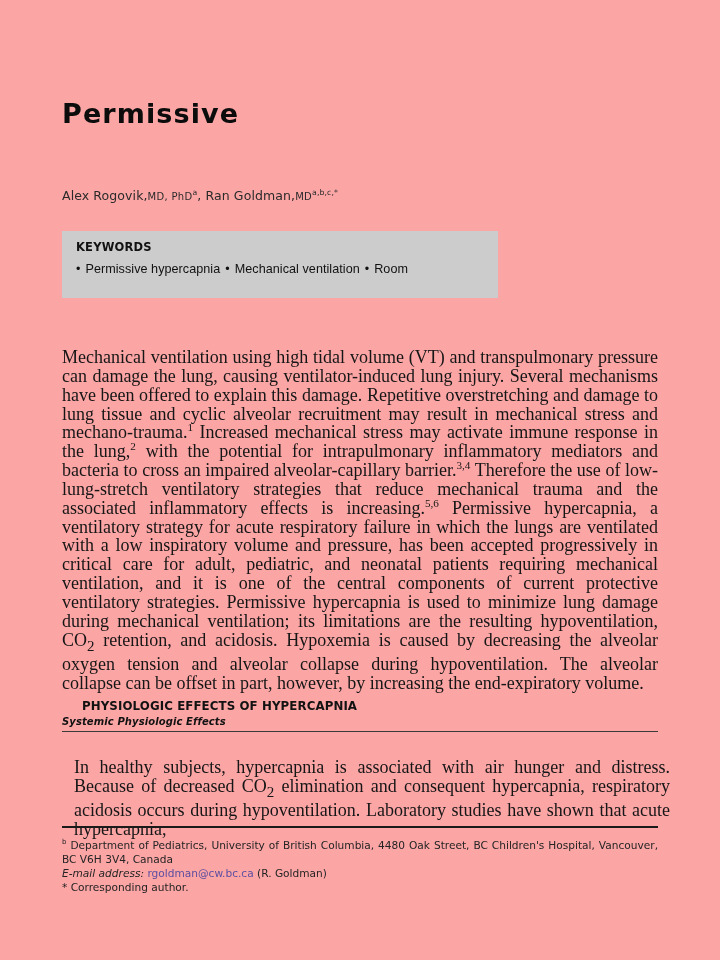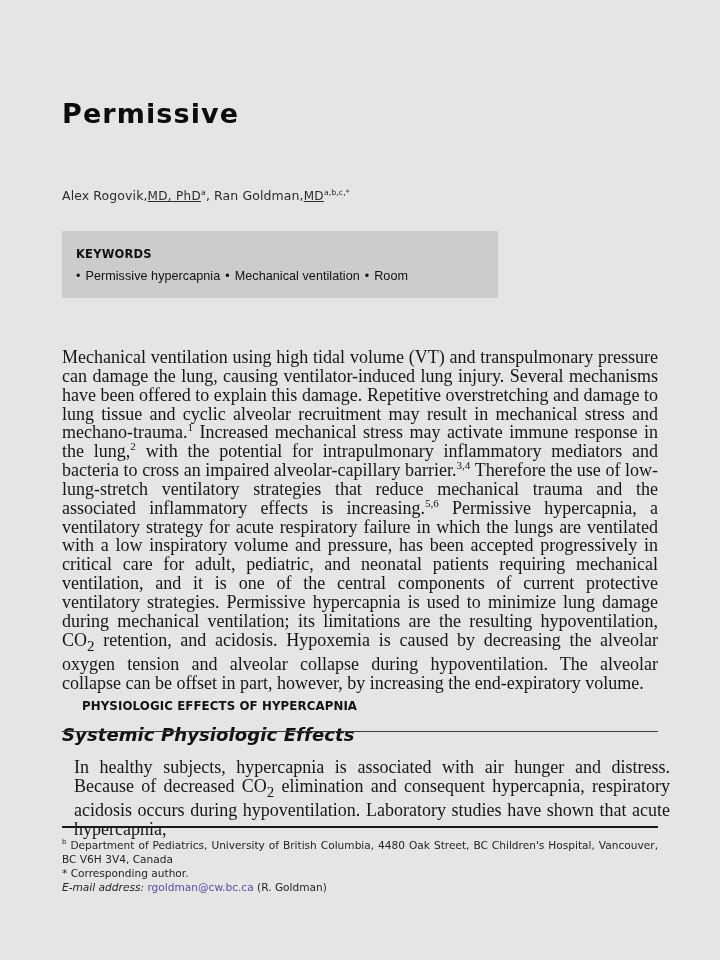--- a/index.html
+++ b/index.html
@@ -14,21 +14,21 @@
     font-family: "Liberation Sans", sans-serif;
     color: #000000;
     overflow: hidden;
   }
 
   .page {
     position: absolute;
     left: 0; top: 0;
     width: 720px;
     height: 960px;
-    background: #e5e5e5;
+    background: #fca5a5;
   }
 
   
   .title {
     position: absolute;
     left: 62px;
     top: 78px;
     width: 520px;
     font-family: "DejaVu Sans", sans-serif;
     font-size: 27px;
@@ -45,40 +45,39 @@
     left: 62px;
     top: 188px;
     width: 560px;
     font-family: "DejaVu Sans", sans-serif;
     font-size: 12.5px;
     line-height: 16px;
     color: #2a2a2a;
     letter-spacing: 0.1px;
   }
   .smallcaps {
-    font-size: 12px;
+    font-size: 10px;
     letter-spacing: 0.3px;
-    text-decoration: underline;
   }
   sup {
     font-size: 0.62em;
     vertical-align: super;
     line-height: 0;
   }
 
   
   .keywords-box {
     position: absolute;
     left: 62px;
     top: 231px;
     width: 436px;
     height: 67px;
     background: #cccccc;
     box-sizing: border-box;
-    padding: 16px 0 0 14px;
+    padding: 9px 0 0 14px;
   }
   .keywords-label {
     font-family: "DejaVu Sans", sans-serif;
     font-size: 11.5px;
     font-weight: bold;
     letter-spacing: 0.2px;
     color: #111111;
     margin-bottom: 8px;
   }
   .keywords-list {
@@ -114,21 +113,21 @@
     letter-spacing: 0.1px;
     color: #121212;
     margin-left: 20px;
   }
   #head-physio { top: 689px; }
 
   .sub-head {
     position: absolute;
     left: 62px;
     font-family: "DejaVu Sans", sans-serif;
-    font-size: 18px;
+    font-size: 10px;
     font-weight: bold;
     font-style: italic;
     letter-spacing: 0.1px;
     color: #121212;
   }
   #subhead-systemic { top: 706px; }
 
   .rule-thin {
     position: absolute;
     left: 62px;
@@ -202,17 +201,17 @@
   <h2 class="sec-head" id="head-physio">PHYSIOLOGIC EFFECTS OF HYPERCAPNIA</h2>
   <h3 class="sub-head" id="subhead-systemic">Systemic Physiologic Effects</h3>
   <div class="rule-thin" id="rule-under-subhead"></div>
 
   <p class="body-col" id="healthy-para"><span>In healthy subjects, hypercapnia is associated with air hunger and distress. Because of decreased CO</span><sub>2</sub><span> elimination and consequent hypercapnia, respiratory acidosis occurs during hypoventilation. Laboratory studies have shown that acute hypercapnia,</span></p>
 
   <div class="rule-footnote"></div>
 
   <div class="footnotes">
     <div class="footnote-item"><span class="fn-mark">b</span><span> Department of Pediatrics, University of British Columbia, 4480 Oak Street, BC Children's Hospital, Vancouver, BC V6H 3V4, Canada</span></div>
+    <div class="footnote-item email-line"><span>E-mail address:</span> <span class="email-addr">rgoldman@cw.bc.ca</span> <span class="email-owner">(R. Goldman)</span></div>
     <div class="footnote-item"><span class="fn-star">*</span><span> Corresponding author.</span></div>
-    <div class="footnote-item email-line"><span>E-mail address:</span> <span class="email-addr">rgoldman@cw.bc.ca</span> <span class="email-owner">(R. Goldman)</span></div>
   </div>
 
 </div>
 
 </body></html>

